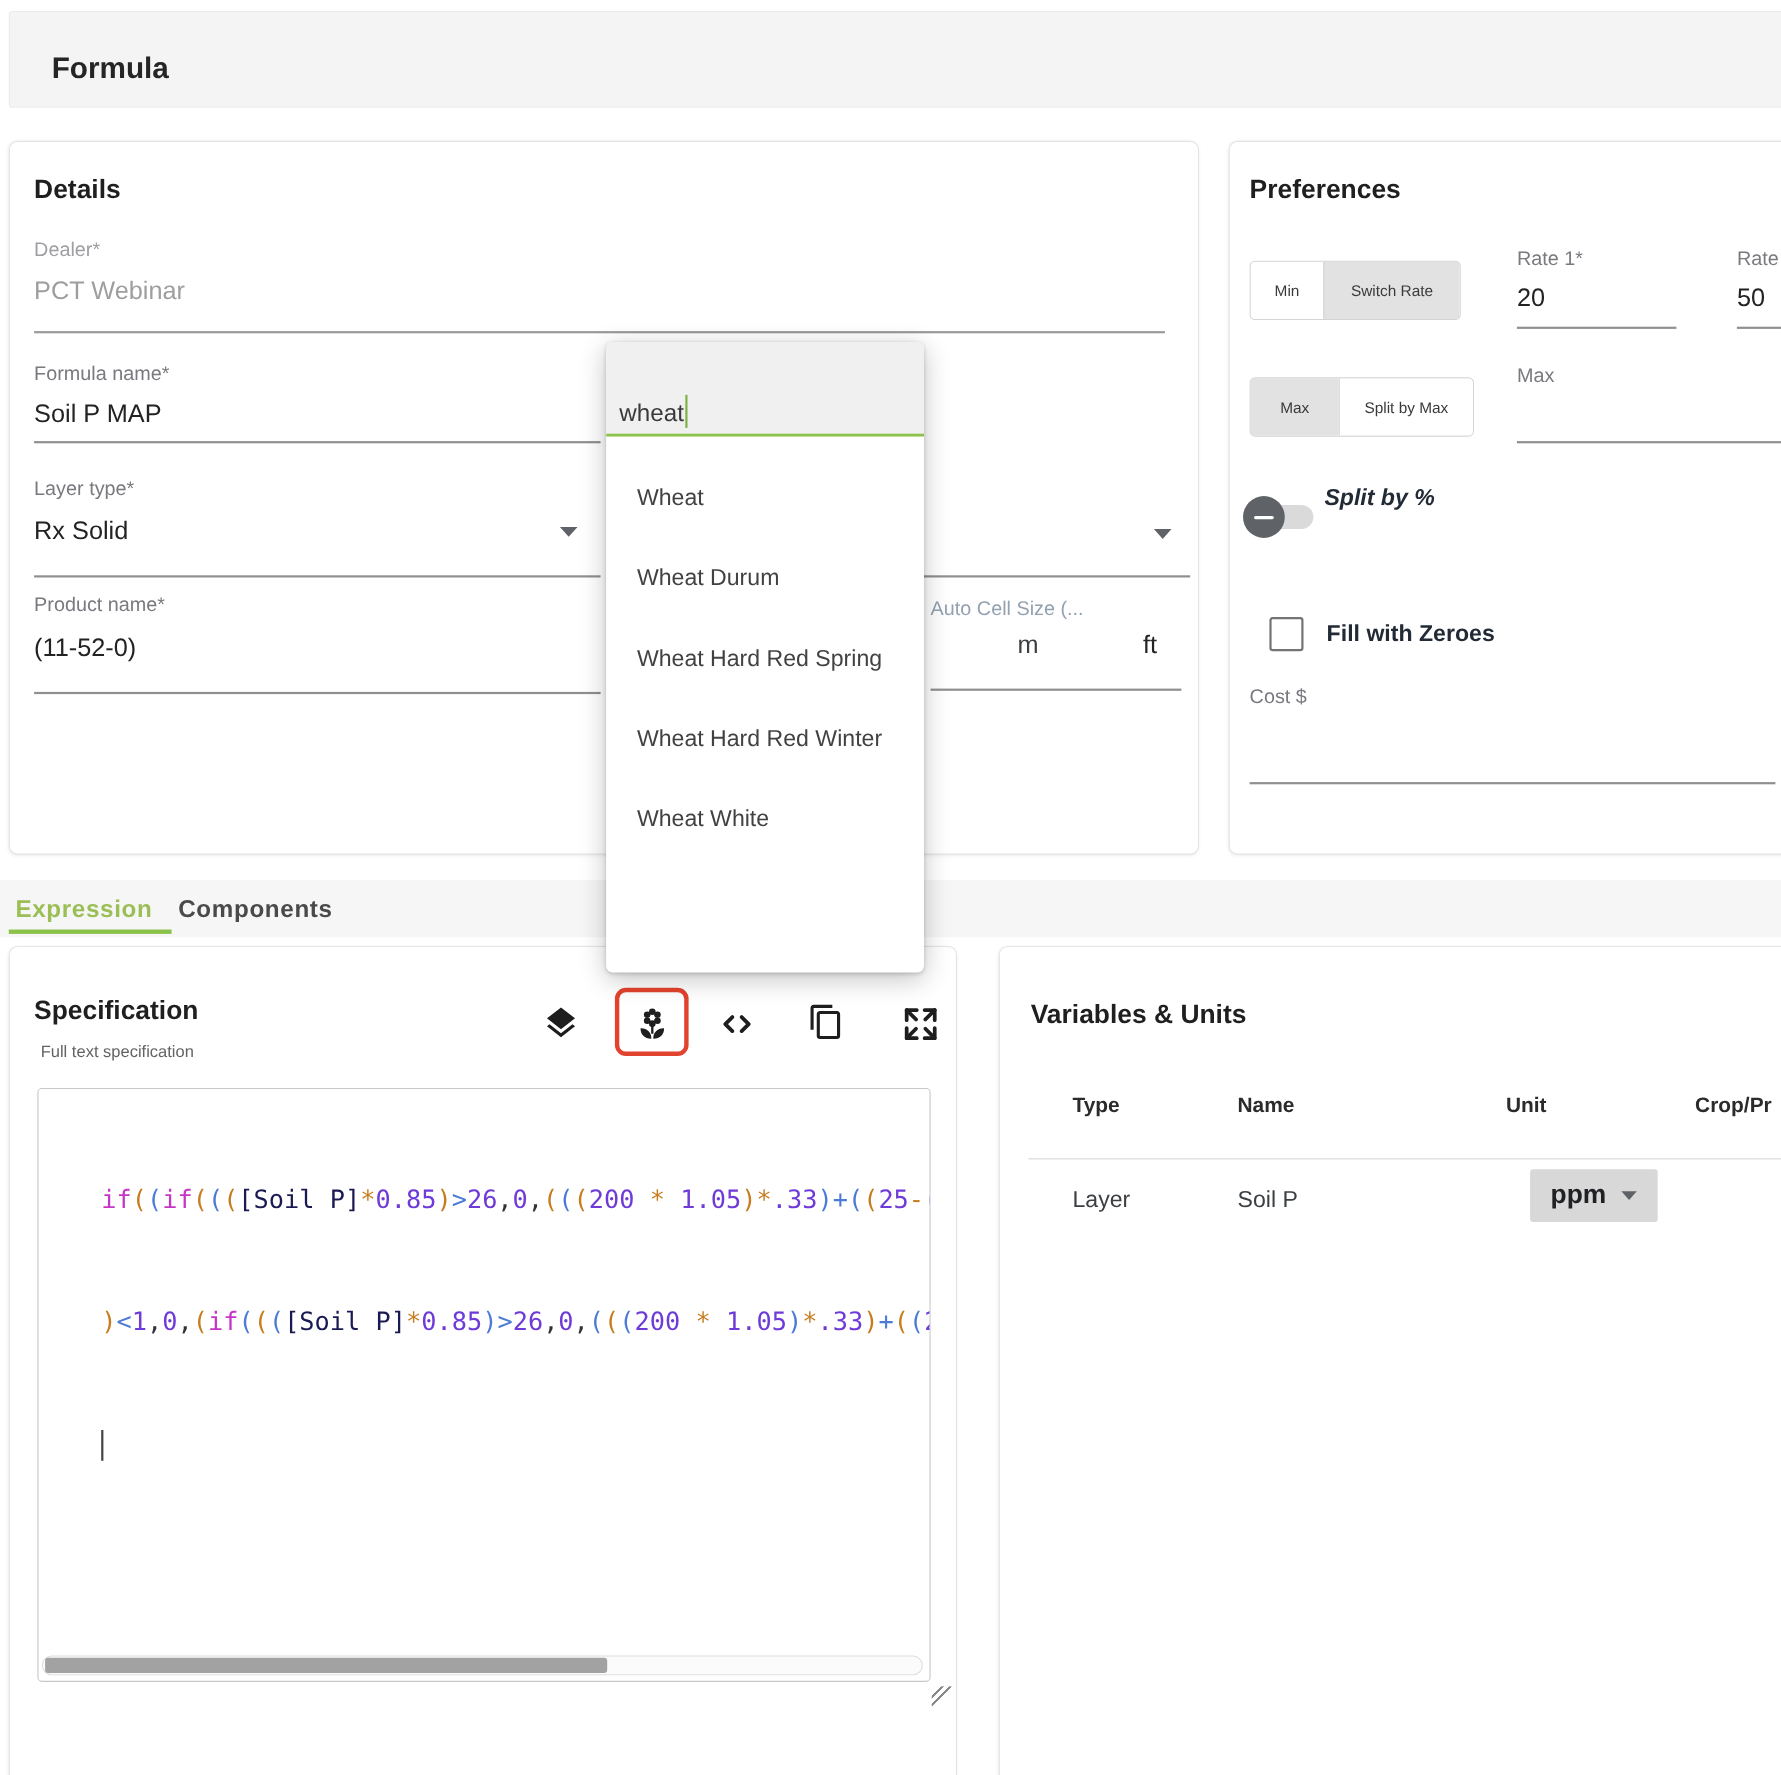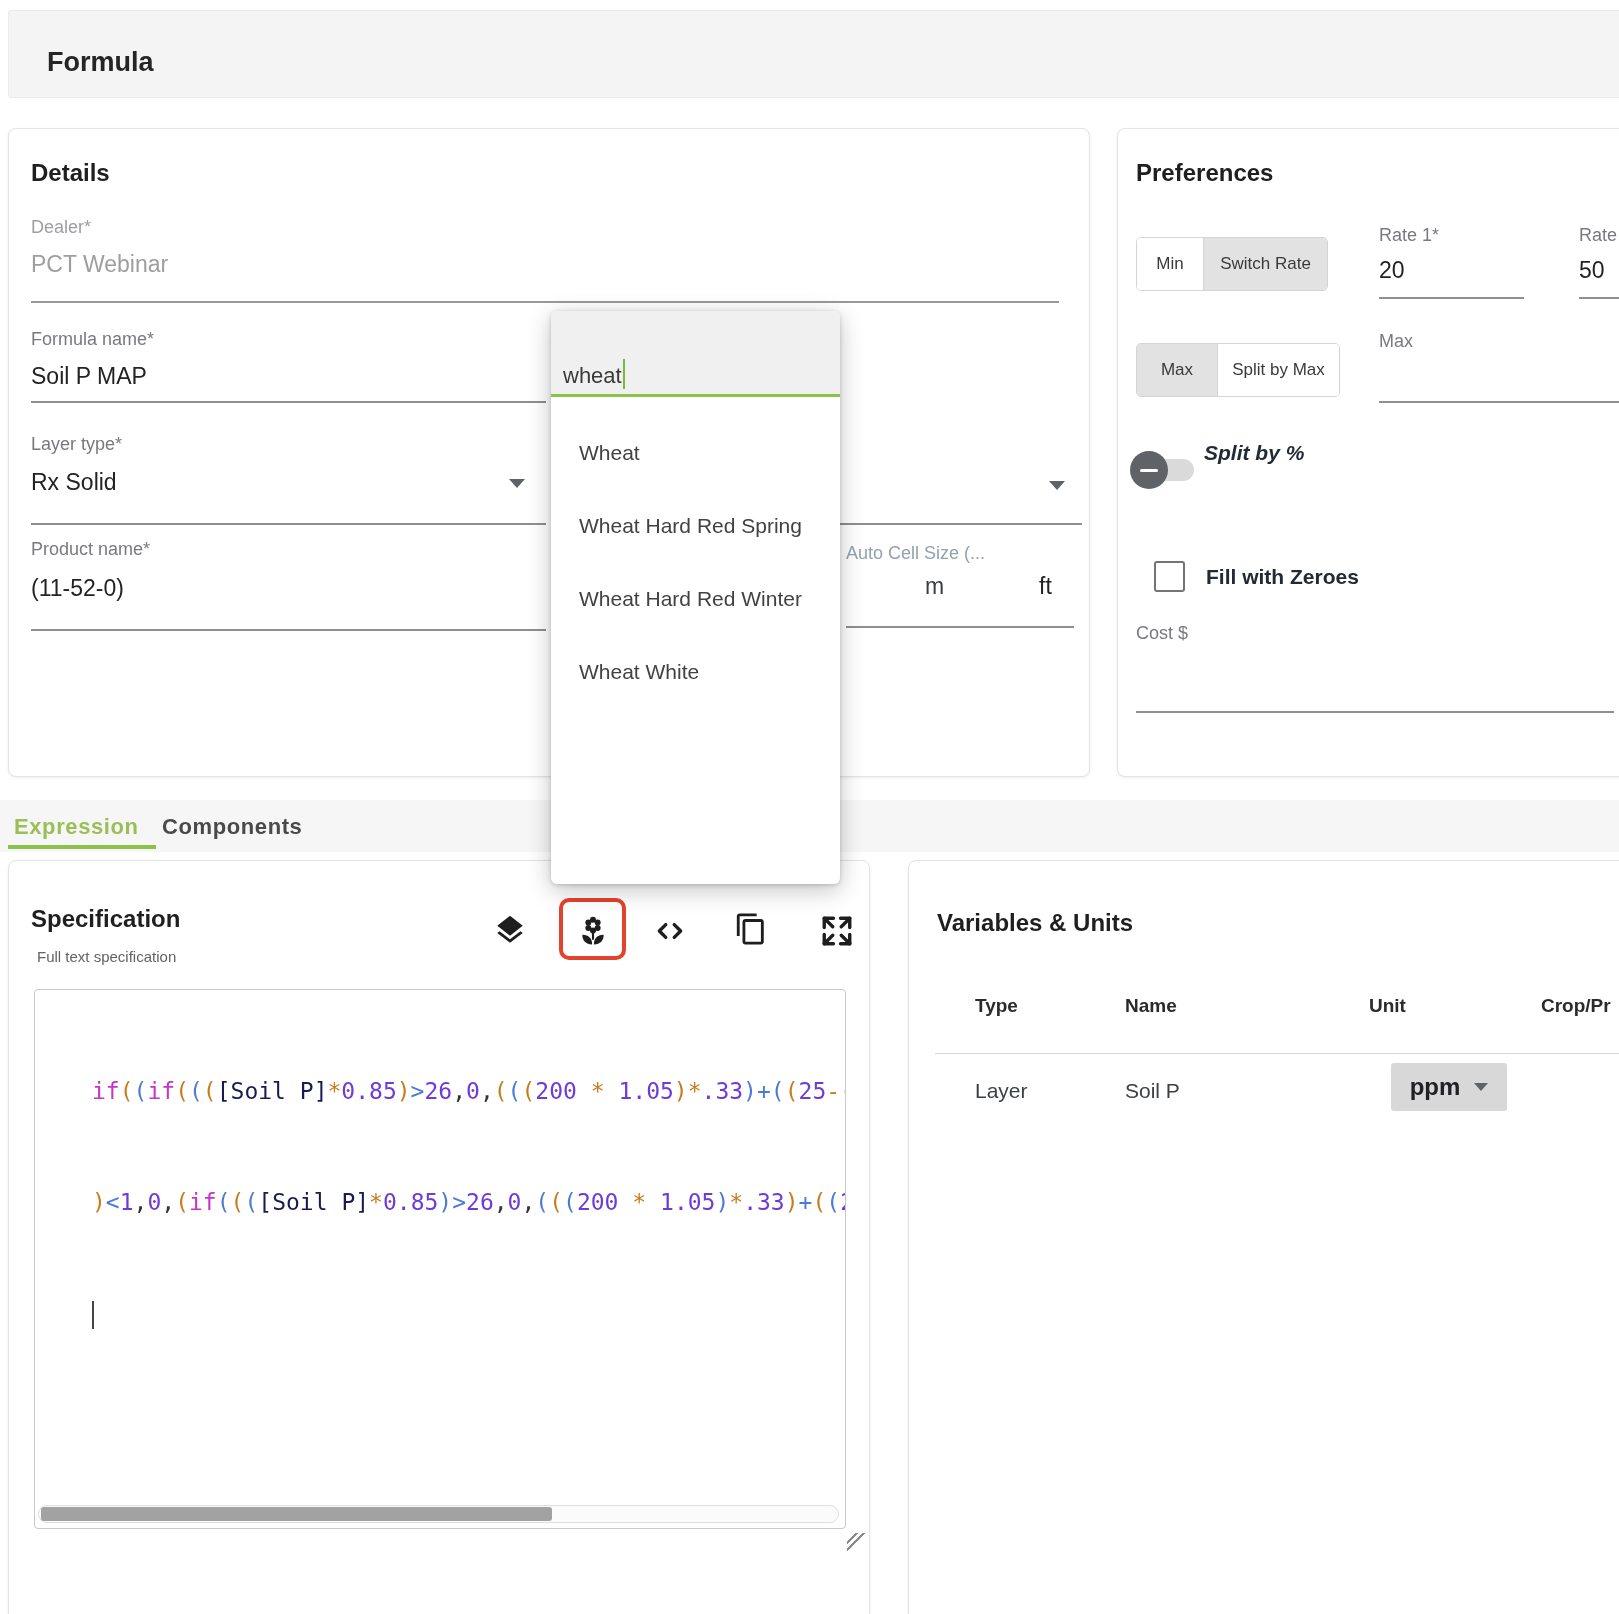--- a/index.html
+++ b/index.html
@@ -25,21 +25,21 @@
   .field-label.dim { color:#9e9ea3; }
   .field-value { font-size:23px; color:#232323; }
   .field-value.dim { color:#9e9e9e; }
   .u-line { height:2px; background:#8f8f8f; }
 
   .sel-arrow { width:0; height:0; border-left:8px solid transparent;
     border-right:8px solid transparent; border-top:9px solid #5f6368; }
 
   
   .seg-group { display:flex; border:1px solid #d4d4d4; border-radius:5px; overflow:hidden; height:54px; }
-  .seg { display:flex; align-items:center; justify-content:center; font-size:17px; color:#3a3a3a; background:#fff; }
+  .seg { display:flex; align-items:center; justify-content:center; font-size:14px; color:#3a3a3a; background:#fff; }
   .seg.sel { background:#e2e2e2;text-align:center; }
   .seg + .seg { border-left:1px solid #d4d4d4; }
 
   .toggle-track { width:58px; height:22px; border-radius:11px; background:#dadada; }
   .toggle-knob { width:38px; height:38px; border-radius:50%; background:#5f6368;
     display:flex; align-items:center; justify-content:center; }
   .toggle-knob .bar { width:18px; height:3px; background:#fff; border-radius:2px; }
   .bold-label { font-size:21px; font-weight:bold; color:#222a36; }
   .checkbox { width:31px; height:31px; border:2px solid #747474; border-radius:3px; background:#fff; }
 
@@ -246,17 +246,18 @@
     </div>
   </div>
 </div>
 
 <div class="abs dropdown">
   <div class="dd-input">
     <div class="val"><span>wheat</span><span class="dd-caret"></span></div>
   </div>
   <div class="dd-options">
     <div class="dd-option">Wheat</div>
+    <div class="dd-option">Wheat Durum</div>
     <div class="dd-option">Wheat Hard Red Spring</div>
     <div class="dd-option">Wheat Hard Red Winter</div>
     <div class="dd-option">Wheat White</div>
   </div>
 </div>
 
 </body></html>

